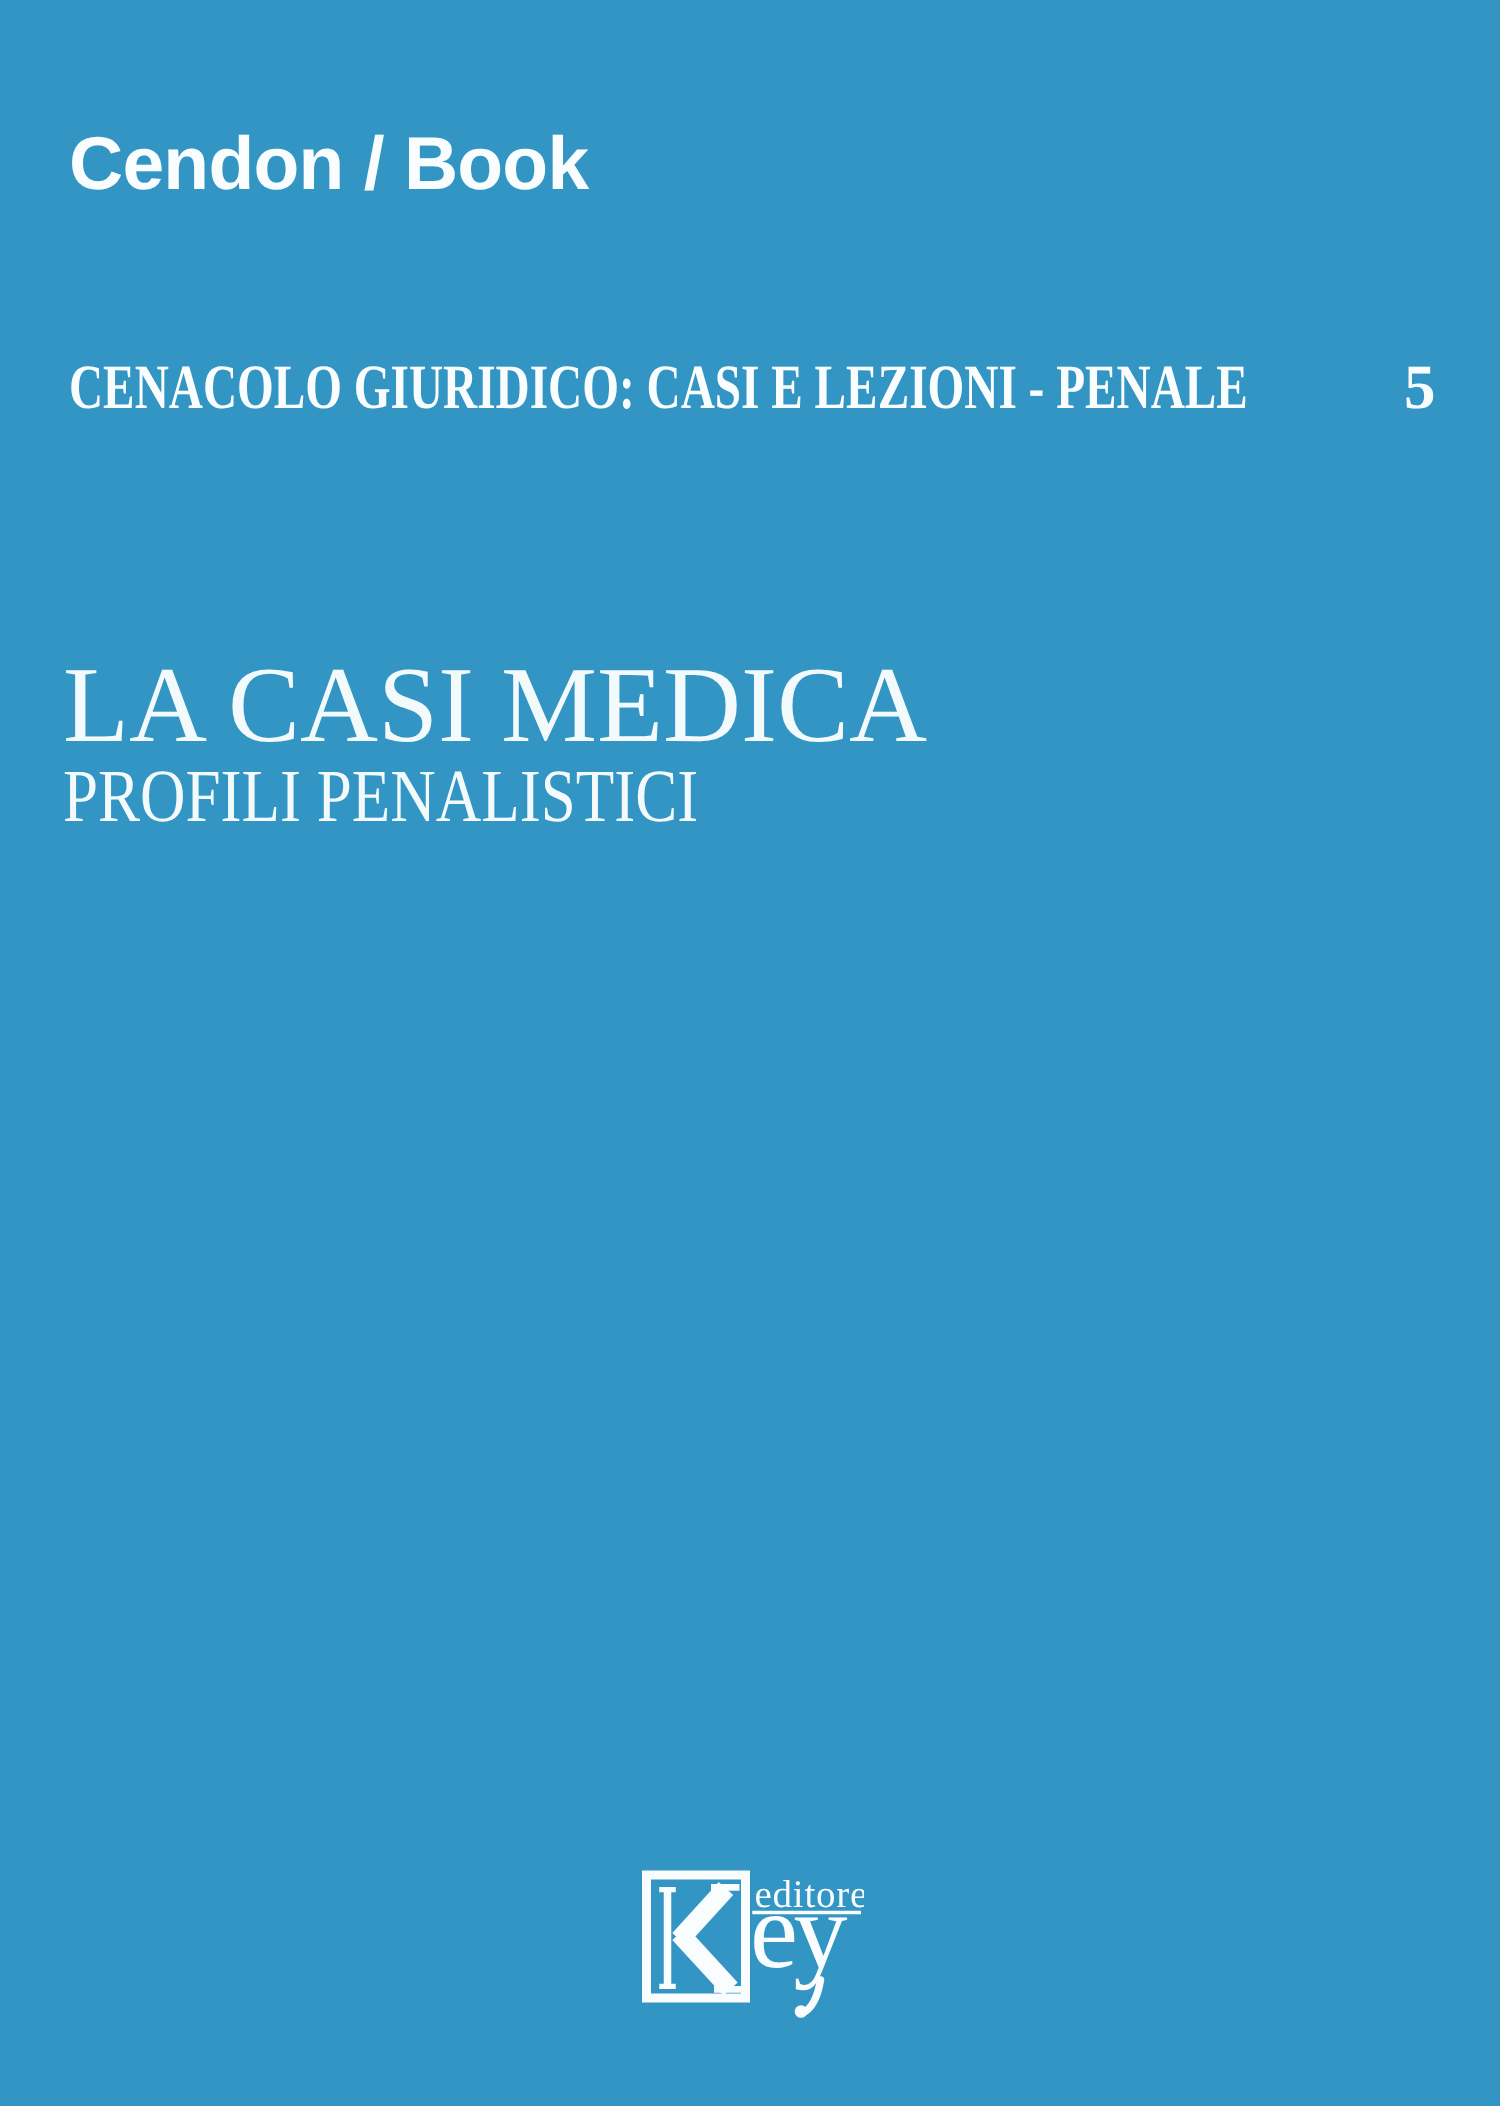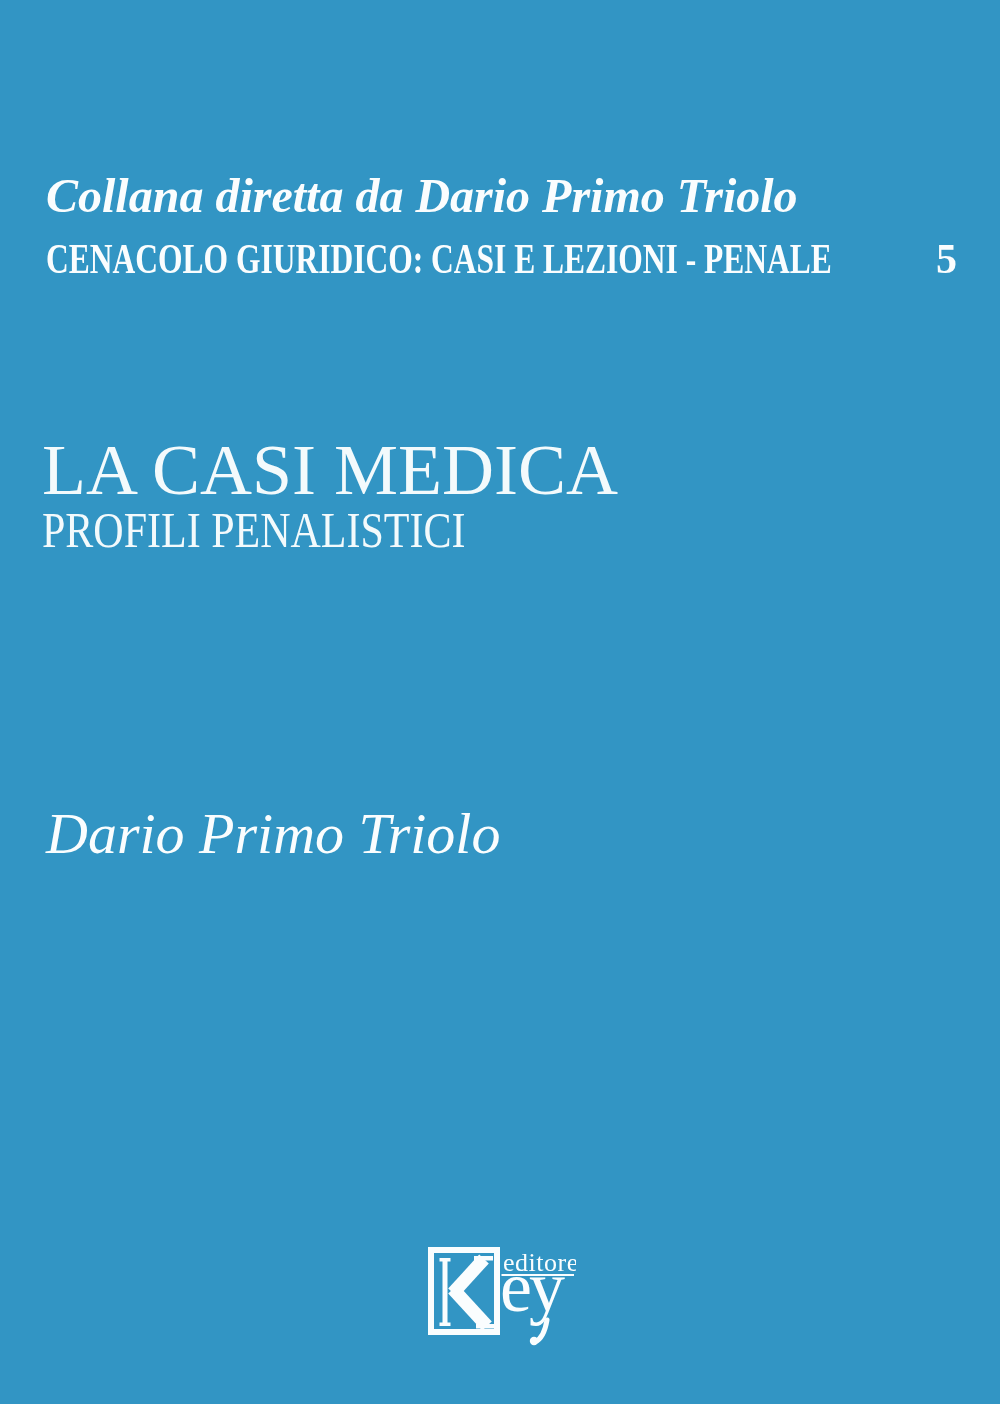--- a/index.html
+++ b/index.html
@@ -80,32 +80,31 @@
     fill: #fafdfe;
   }
   .logo-editore { font-size: 26px; letter-spacing: 0.5px; }
   .logo-ey { font-size: 72px; letter-spacing: -3px; }
 </style>
 </head>
 <body>
 
 <div class="cover">
 
+  <div class="abs brand">Cendon / Book</div>
 
-  <div class="abs series-director">Collana diretta da Dario Primo Triolo</div>
 
   <div class="abs series-name">CENACOLO GIURIDICO: CASI E LEZIONI - PENALE</div>
 
   <div class="abs series-number">5</div>
 
   <div class="abs title">LA CASI MEDICA</div>
 
   <div class="abs subtitle">PROFILI PENALISTICI</div>
 
-  <div class="abs author">Dario Primo Triolo</div>
 
   <svg class="abs publisher-logo" width="150" height="106" viewBox="0 0 150 106">
 
     <rect x="5" y="8" width="66" height="82" fill="none" stroke="#fafdfe" stroke-width="6"></rect>
 
     <rect x="16.5" y="16" width="5" height="68" fill="#fafdfe"></rect>
     <rect x="13.5" y="16" width="11" height="3.5" fill="#fafdfe"></rect>
     <rect x="13.5" y="80.5" width="11" height="3.5" fill="#fafdfe"></rect>
 
     <line x1="27" y1="51" x2="58" y2="17" stroke="#fafdfe" stroke-width="13"></line>

